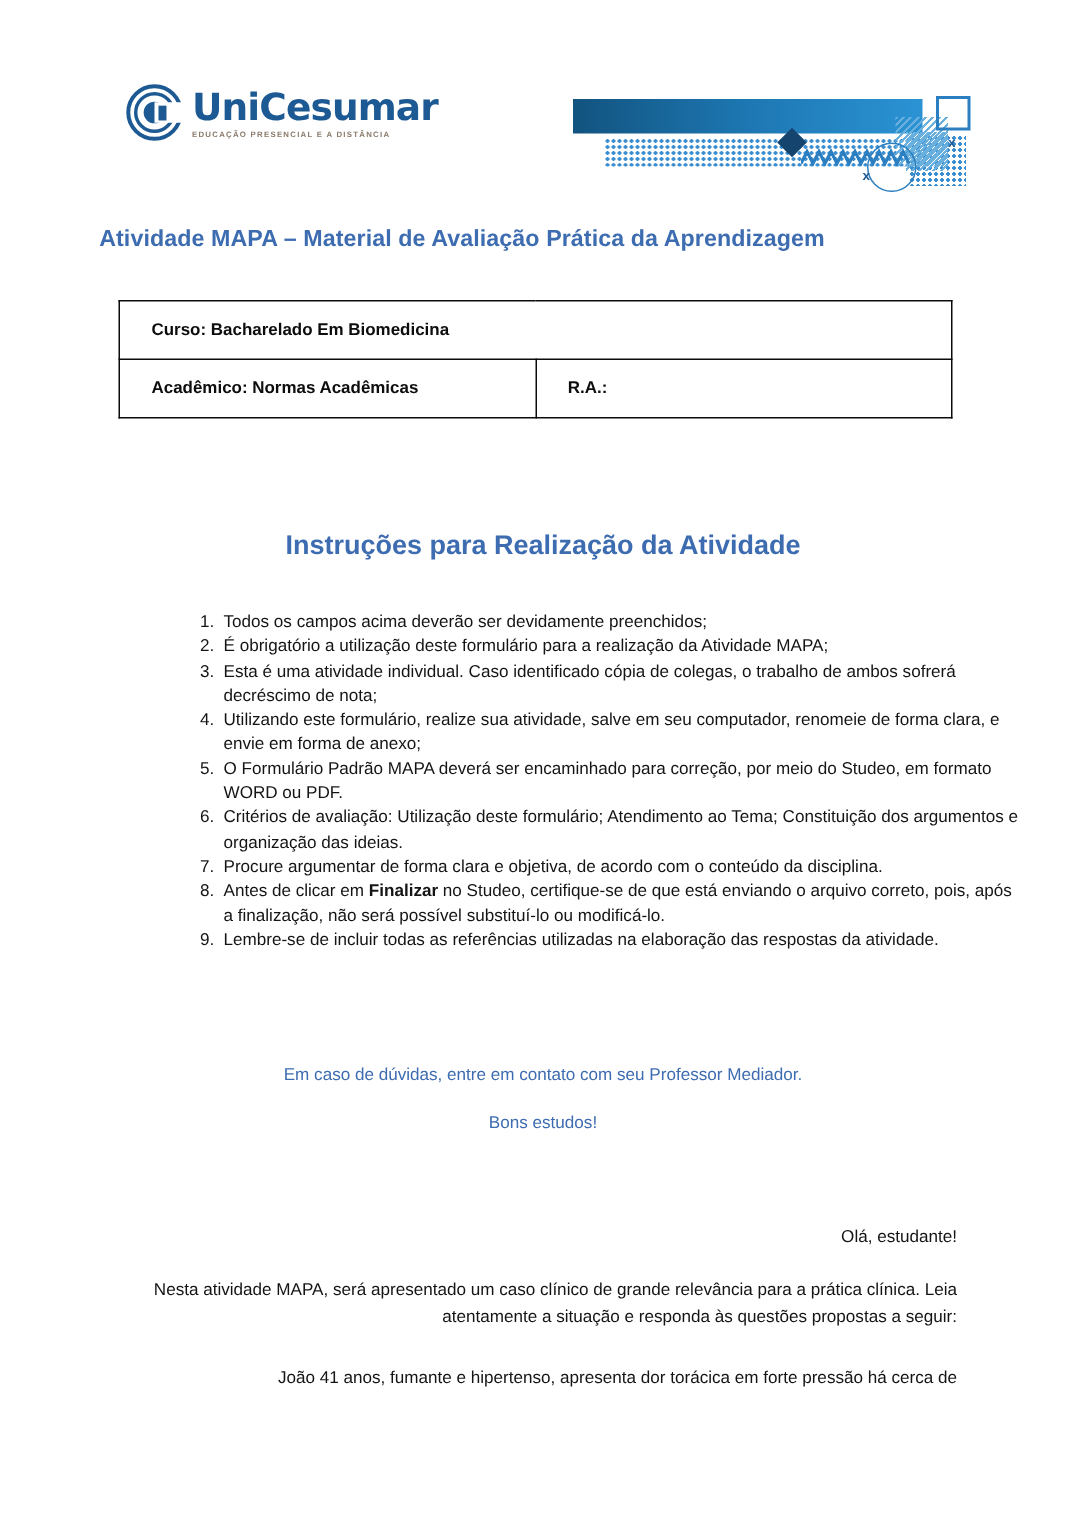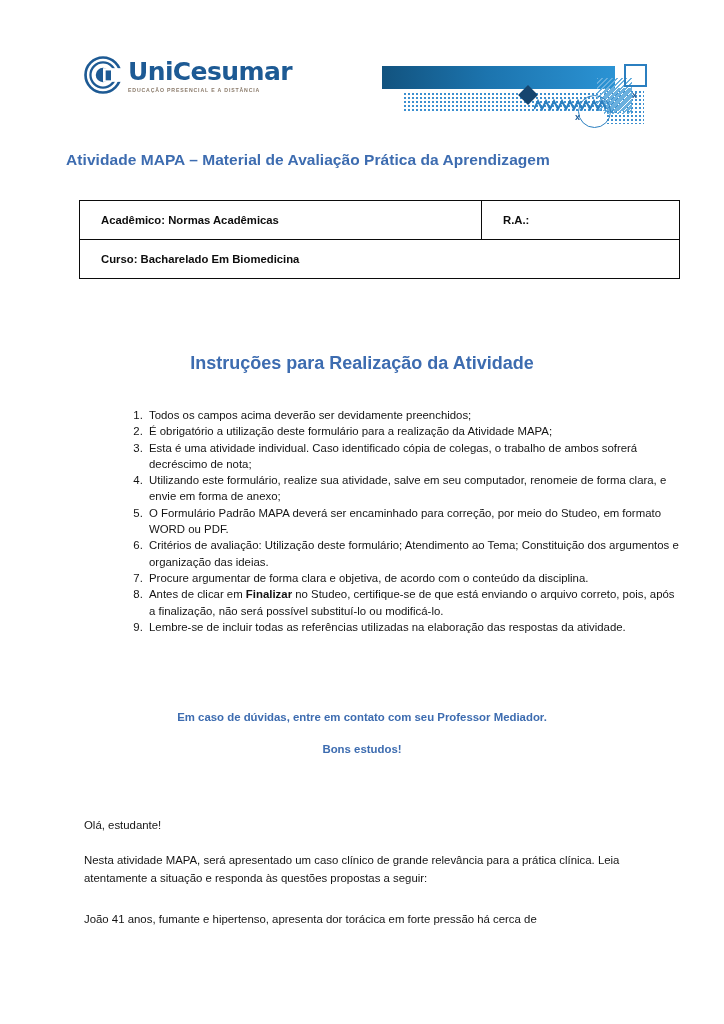--- a/index.html
+++ b/index.html
@@ -185,35 +185,35 @@
   .inst-list li::marker {
     font-size: 11.4px;
   }
 
   
   .closing {
     position: absolute;
     width: 724px;
     text-align: center;
     font-size: 11.4px;
-    font-weight: bold;
+    font-weight: normal;
     color: #3d6cb0;
   }
   .closing-1 { left: 0; top: 711px; }
   .closing-2 { left: 0; top: 743px; }
 
   
   .body-par {
     position: absolute;
     left: 84px;
     width: 554px;
     font-size: 11.4px;
     line-height: 17.5px;
     color: #141414;
-    text-align: left;
+    text-align: right;
   }
   .par-1 { top: 817px; }
   .par-2 { top: 852px; }
   .par-3 { top: 911px; }
 </style>
 </head>
 <body>
 
 <div class="header">
 
@@ -246,25 +246,25 @@
 
   <span class="xmark x1">x</span>
   <span class="xmark x2">x</span>
 </div>
 
 <div class="doc-title">Atividade MAPA – Material de Avaliação Prática da Aprendizagem</div>
 
 <table class="info-table">
   <tbody>
       <tr>
+    <td colspan="2">Curso: Bacharelado Em Biomedicina</td>
+  </tr>
+  <tr>
     <td style="width:380px">Acadêmico: Normas Acadêmicas</td>
     <td style="width:176px">R.A.:</td>
-  </tr>
-  <tr>
-    <td colspan="2">Curso: Bacharelado Em Biomedicina</td>
   </tr>
 </tbody>
   </table>
 
 <div class="sub-title">Instruções para Realização da Atividade</div>
 
 <ol class="inst-list">
   <li>Todos os campos acima deverão ser devidamente preenchidos;</li>
   <li>É obrigatório a utilização deste formulário para a realização da Atividade MAPA;</li>
   <li>Esta é uma atividade individual. Caso identificado cópia de colegas, o trabalho de ambos sofrerá decréscimo de nota;</li>

